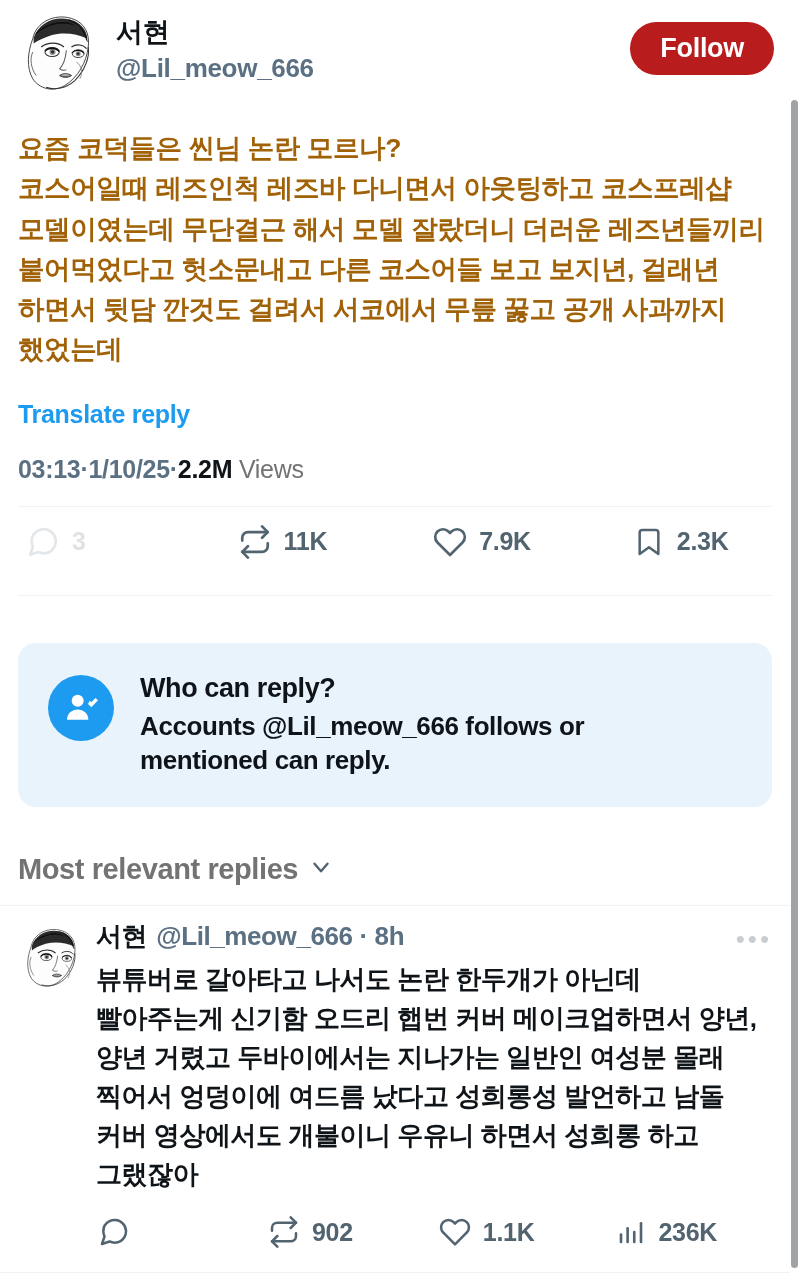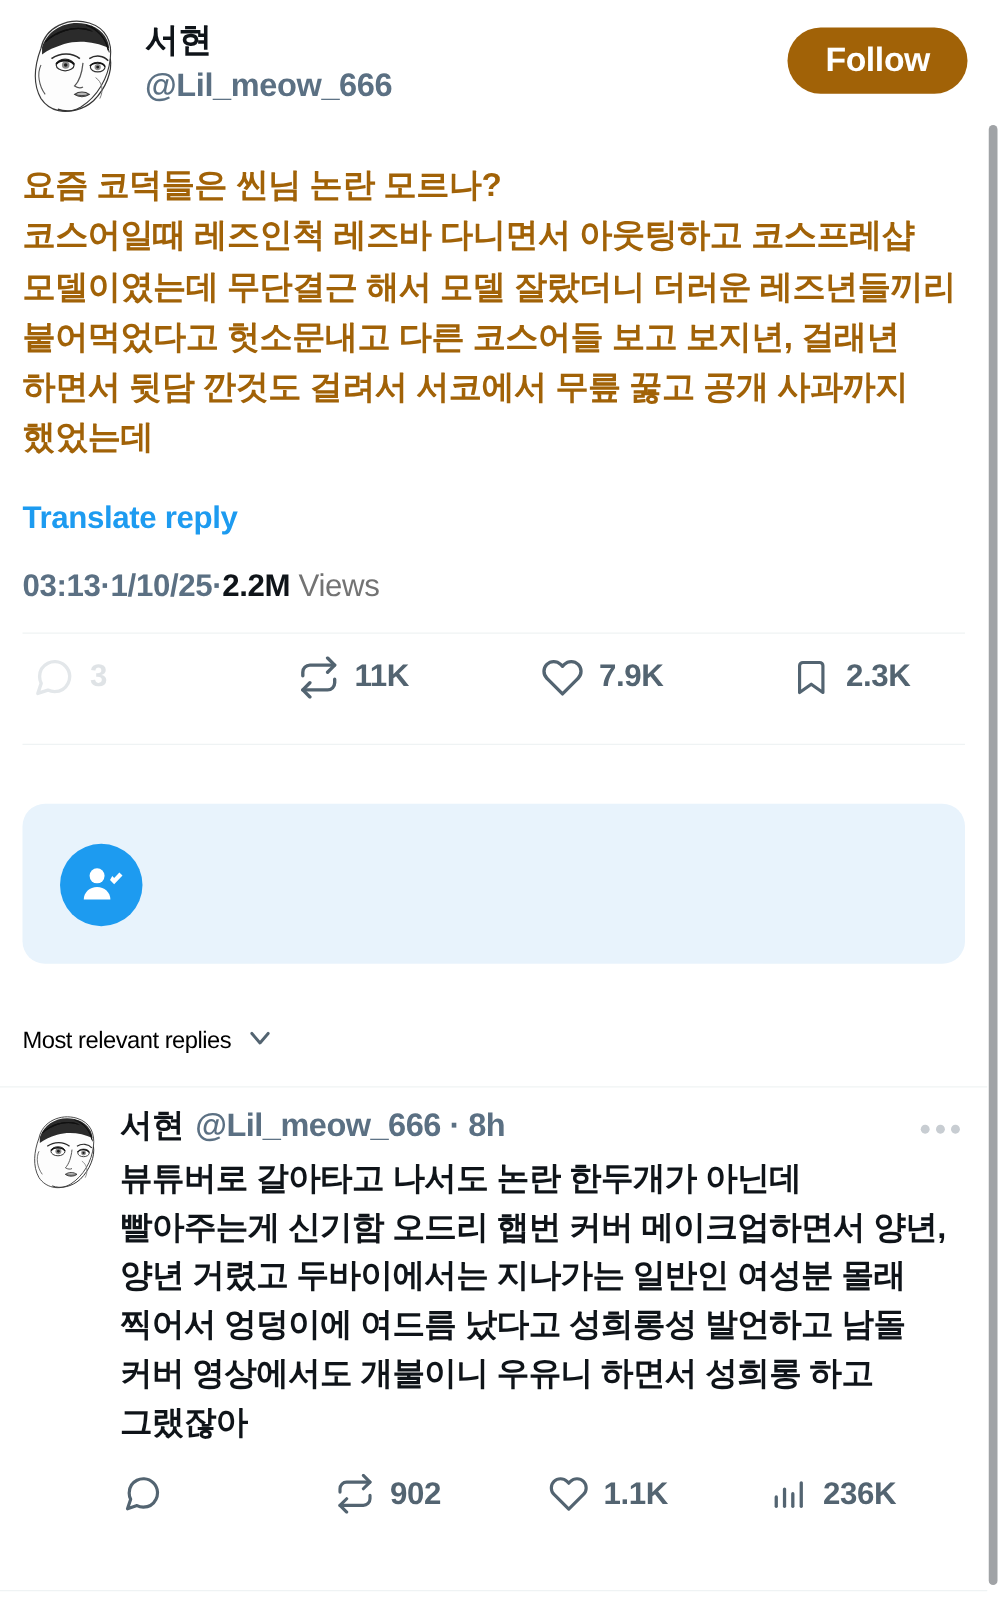--- a/index.html
+++ b/index.html
@@ -71,21 +71,21 @@
     font-weight: 700;
     color: #5b7083;
     line-height: 1.3;
     margin-top: 2px;
     letter-spacing: -0.3px;
   }
 
   .follow-button {
     flex: 0 0 auto;
     margin-top: 12px;
-    background: #a16207;
+    background: #b91c1c;
     color: #ffffff;
     border: none;
     border-radius: 999px;
     font-family: inherit;
     font-size: 27px;
     font-weight: 700;
     padding: 11px 30px;
     cursor: pointer;
     letter-spacing: -0.3px;
   }
@@ -208,23 +208,23 @@
   .sort-header {
     display: flex;
     align-items: center;
     gap: 10px;
     padding: 0 18px;
     height: 72px;
     margin-top: 26px;
     cursor: pointer;
   }
   .sort-label {
-    font-size: 19px;
-    font-weight: 400;
-    color: #000000;
+    font-size: 29px;
+    font-weight: 700;
+    color: #737373;
     letter-spacing: -0.4px;
   }
 
   
   .reply-item {
     display: flex;
     padding: 14px 18px 0 18px;
   }
   .avatar-reply {
     width: 66px; height: 66px;
@@ -413,20 +413,24 @@
 
     
     <div class="reply-policy">
       <div class="policy-icon">
         <svg width="40" height="40" viewBox="0 0 24 24" fill="#ffffff">
           <circle cx="10" cy="7.6" r="3.6"></circle>
           <path d="M3.6 19c0-3.6 2.9-6.1 6.4-6.1s6.4 2.5 6.4 6.1z"></path>
           <path d="M16.2 9.6l2 2 4-4.2-1.5-1.4-2.5 2.6-0.9-0.9z"></path>
         </svg>
       </div>
+      <div class="policy-text">
+        <div class="policy-title">Who can reply?</div>
+        <div class="policy-desc">Accounts @Lil_meow_666 follows or mentioned can reply.</div>
+      </div>
     </div>
 
     
     <div class="sort-header">
       <span class="sort-label">Most relevant replies</span>
       <span>
         <svg width="26" height="26" viewBox="0 0 24 24" fill="none" stroke="#536471" stroke-width="2.2" stroke-linecap="round" stroke-linejoin="round">
           <polyline points="6 9 12 16 18 9"></polyline>
         </svg>
       </span>

